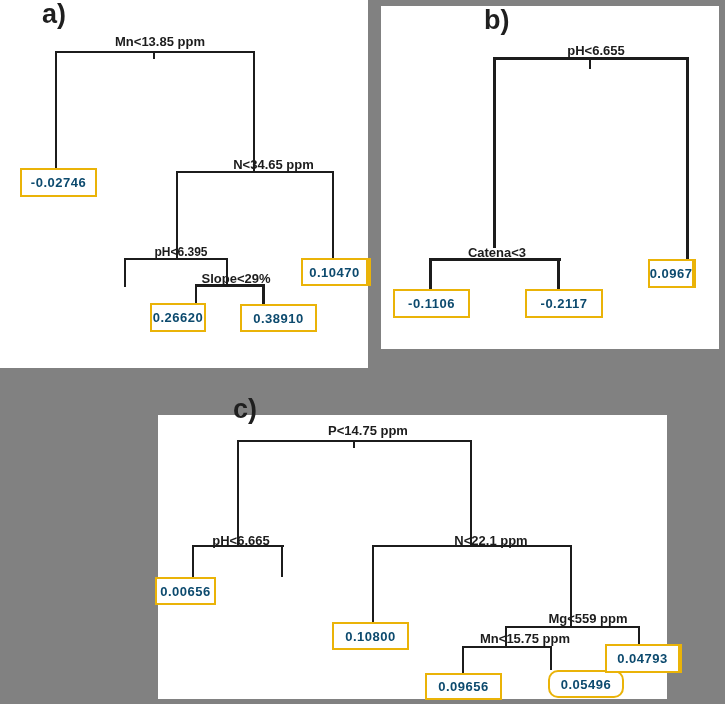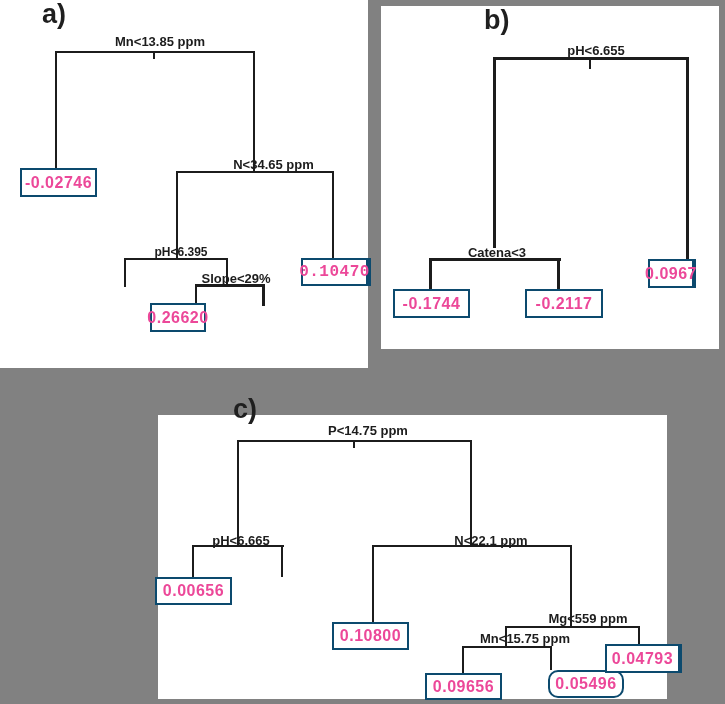--- a/index.html
+++ b/index.html
@@ -3,23 +3,23 @@
 <meta charset="utf-8">
 <style>
   html,body{margin:0;padding:0;}
   body{background:#818181;font-family:"Liberation Sans",sans-serif;}
   #canvas{position:relative;width:725px;height:704px;background:#818181;overflow:hidden;}
   .panel{position:absolute;background:#ffffff;}
   .plabel{position:absolute;font-weight:bold;font-size:27px;line-height:1;color:#1f1f1f;}
   .nlabel{position:absolute;transform:translateX(-50%);font-weight:bold;font-size:13px;
           line-height:1;white-space:nowrap;color:#1c1c1c;}
   .hline,.vline,.tick{position:absolute;background:#1c1c1c;}
-  .leaf{position:absolute;box-sizing:border-box;background:#ffffff;border:2px solid #0c4a6e;
+  .leaf{position:absolute;box-sizing:border-box;background:#ffffff;border:2px solid #eab308;
         display:flex;align-items:center;justify-content:center;
-        font-weight:bold;font-size:16px;color:#ec4899;letter-spacing:0.5px;}
+        font-weight:bold;font-size:13px;color:#0c4a6e;letter-spacing:0.5px;}
   .leaf.thick-right{border-right-width:4px;}
   .leaf.xthick-right{border-right-width:5px;}
 </style>
 </head>
 <body>
 
 <div id="canvas">
 
   <div class="panel" style="left:0;top:0;width:368px;height:368px;"></div>
   <div class="plabel" style="left:42px;top:1px;">a)</div>
@@ -30,67 +30,68 @@
   <div class="vline" style="left:55px;top:51px;width:2px;height:117px;"></div>
   <div class="vline" style="left:253px;top:51px;width:2px;height:121px;"></div>
 
   <div class="leaf" style="left:20px;top:168px;width:77px;height:29px;">-0.02746</div>
 
   <div class="hline" style="left:176px;top:171px;width:158px;height:2px;"></div>
   <div class="nlabel" style="left:262px;top:158px;padding-left:23px;">N&lt;34.65 ppm</div>
   <div class="vline" style="left:176px;top:171px;width:2px;height:89px;"></div>
   <div class="vline" style="left:332px;top:171px;width:2px;height:87px;"></div>
 
-  <div class="leaf xthick-right" style="left:301px;top:258px;width:70px;height:28px;font-family:Liberation Mono, monospace;">0.10470</div>
+  <div class="leaf xthick-right" style="left:301px;top:258px;width:70px;height:28px;">0.10470</div>
 
   <div class="hline" style="left:124px;top:258px;width:104px;height:2px;"></div>
   <div class="nlabel" style="left:181px;top:246px;font-size:12px;">pH&lt;6.395</div>
   <div class="vline" style="left:124px;top:258px;width:2px;height:29px;"></div>
   <div class="vline" style="left:226px;top:258px;width:2px;height:28px;"></div>
 
 
   <div class="hline" style="left:195px;top:284px;width:70px;height:3px;"></div>
   <div class="nlabel" style="left:236px;top:272px;">Slope&lt;29%</div>
   <div class="vline" style="left:195px;top:284px;width:2px;height:21px;"></div>
   <div class="vline" style="left:262px;top:284px;width:3px;height:22px;"></div>
 
   <div class="leaf" style="left:150px;top:303px;width:56px;height:29px;">0.26620</div>
+  <div class="leaf" style="left:240px;top:304px;width:77px;height:28px;">0.38910</div>
 
   <div class="panel" style="left:381px;top:6px;width:338px;height:343px;"></div>
   <div class="plabel" style="left:484px;top:7px;">b)</div>
 
   <div class="nlabel" style="left:596px;top:44px;">pH&lt;6.655</div>
   <div class="hline" style="left:493px;top:57px;width:196px;height:3px;"></div>
   <div class="tick" style="left:589px;top:60px;width:2px;height:9px;"></div>
   <div class="vline" style="left:493px;top:57px;width:3px;height:191px;"></div>
   <div class="vline" style="left:686px;top:57px;width:3px;height:202px;"></div>
 
   <div class="nlabel" style="left:497px;top:246px;">Catena&lt;3</div>
   <div class="hline" style="left:429px;top:258px;width:132px;height:3px;"></div>
   <div class="vline" style="left:429px;top:258px;width:3px;height:31px;"></div>
   <div class="vline" style="left:557px;top:258px;width:3px;height:31px;"></div>
 
-  <div class="leaf" style="left:393px;top:289px;width:77px;height:29px;">-0.1744</div>
+  <div class="leaf" style="left:393px;top:289px;width:77px;height:29px;">-0.1106</div>
   <div class="leaf" style="left:525px;top:289px;width:78px;height:29px;">-0.2117</div>
   <div class="leaf thick-right" style="left:648px;top:259px;width:48px;height:29px;">0.0967</div>
 
   <div class="panel" style="left:158px;top:415px;width:509px;height:284px;"></div>
   <div class="plabel" style="left:233px;top:396px;">c)</div>
 
   <div class="nlabel" style="left:368px;top:424px;">P&lt;14.75 ppm</div>
   <div class="hline" style="left:237px;top:440px;width:235px;height:2px;"></div>
   <div class="tick" style="left:353px;top:442px;width:2px;height:6px;"></div>
   <div class="vline" style="left:237px;top:440px;width:2px;height:107px;"></div>
   <div class="vline" style="left:470px;top:440px;width:2px;height:107px;"></div>
 
   <div class="nlabel" style="left:241px;top:534px;">pH&lt;6.665</div>
   <div class="hline" style="left:192px;top:545px;width:92px;height:2px;"></div>
   <div class="vline" style="left:192px;top:545px;width:2px;height:32px;"></div>
   <div class="vline" style="left:281px;top:545px;width:2px;height:32px;"></div>
-  <div class="leaf" style="left:155px;top:577px;width:77px;height:28px;">0.00656</div>
+  <div class="leaf" style="left:155px;top:577px;width:61px;height:28px;">0.00656</div>
 
   <div class="nlabel" style="left:491px;top:534px;">N&lt;22.1 ppm</div>
   <div class="hline" style="left:372px;top:545px;width:200px;height:2px;"></div>
   <div class="vline" style="left:372px;top:545px;width:2px;height:77px;"></div>
   <div class="vline" style="left:570px;top:545px;width:2px;height:83px;"></div>
   <div class="leaf" style="left:332px;top:622px;width:77px;height:28px;">0.10800</div>
 
   <div class="nlabel" style="left:588px;top:612px;">Mg&lt;559 ppm</div>
   <div class="hline" style="left:505px;top:626px;width:135px;height:2px;"></div>
   <div class="vline" style="left:505px;top:626px;width:2px;height:22px;"></div>

